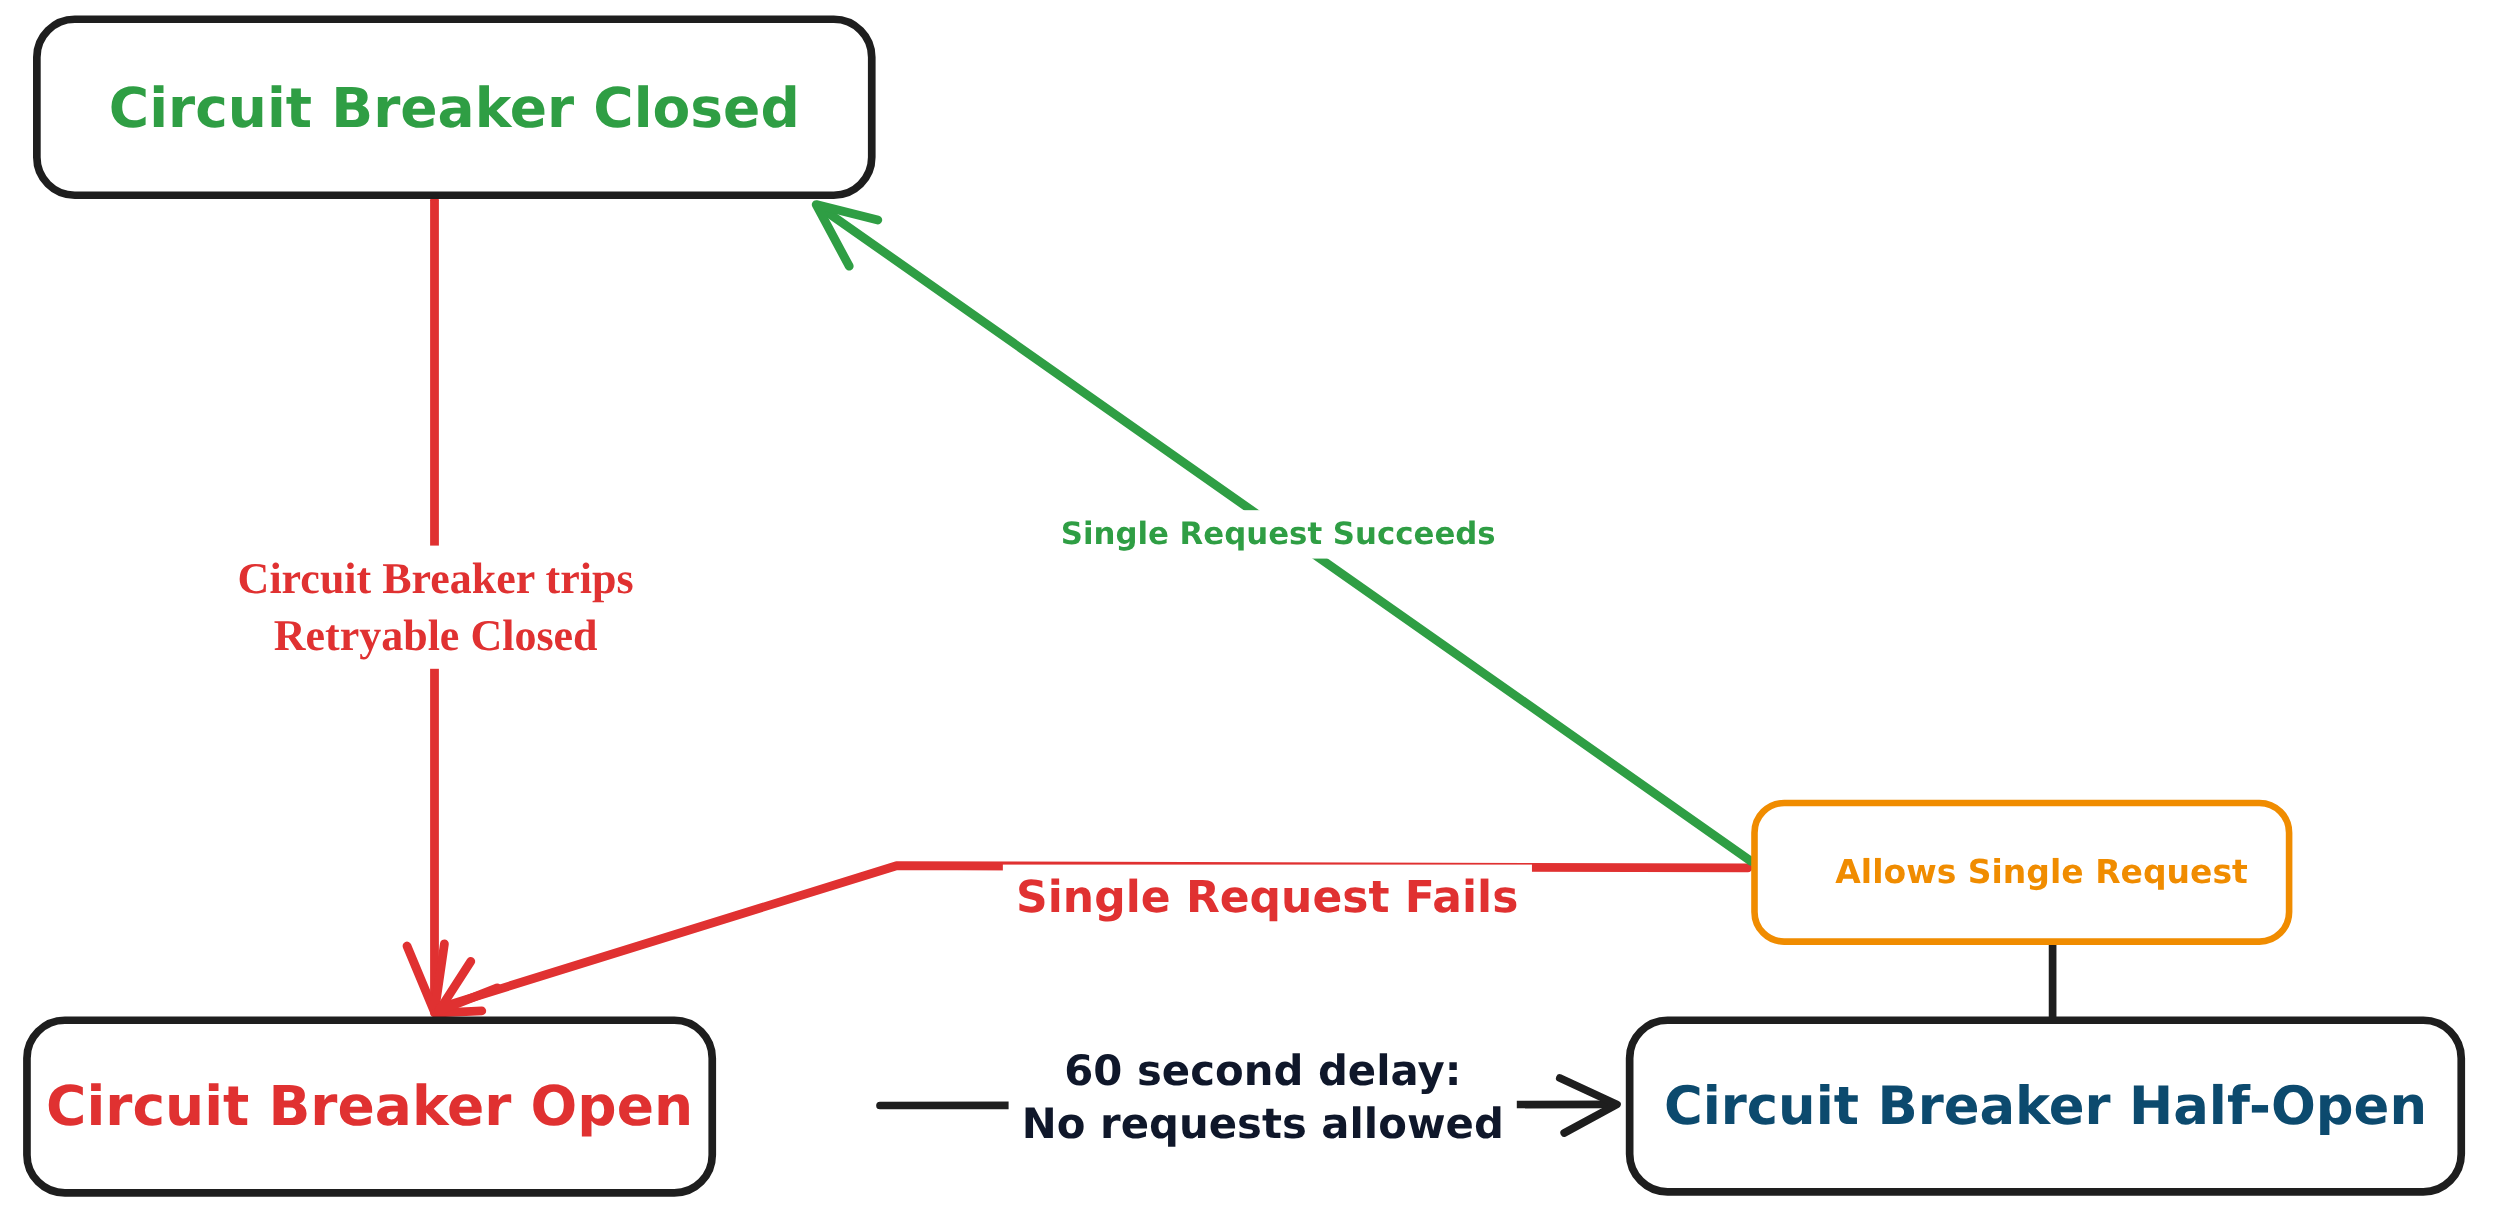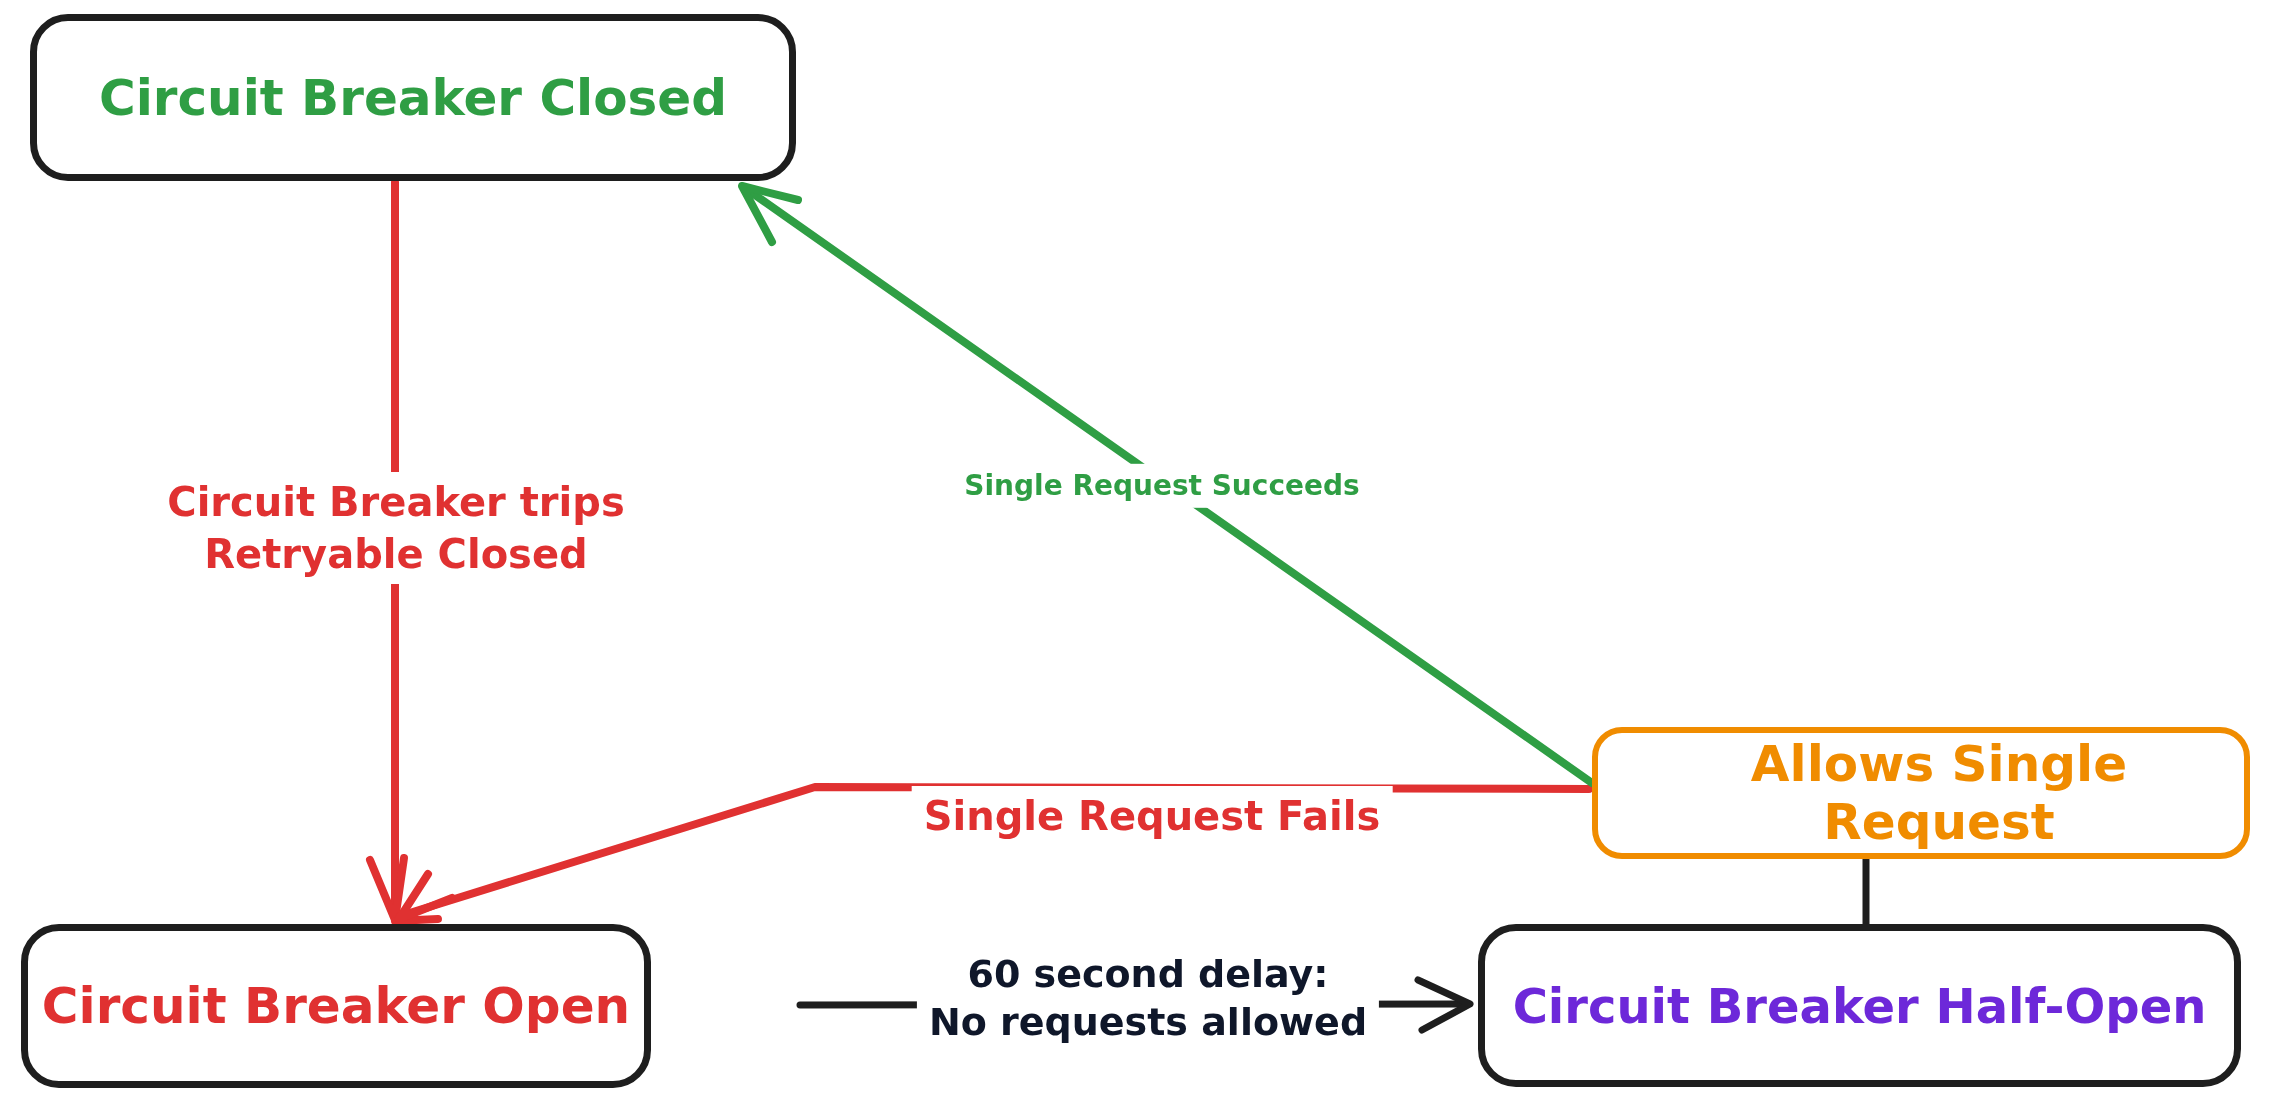--- a/index.html
+++ b/index.html
@@ -36,36 +36,36 @@
     justify-content: center;
     text-align: center;
     background: #ffffff;
     box-sizing: border-box;
     font-weight: 700;
   }
   .node-black { border: 7px solid #1e1e1e; border-radius: 38px; }
   .node-orange { border: 6px solid #f08c00; border-radius: 30px; }
   .node-closed   { left: 30px;  top: 14px;  width: 766px; height: 167px; color: #2f9e44; font-size: 50px; }
   .node-open     { left: 21px;  top: 924px; width: 630px; height: 164px; color: #e03131; font-size: 50px; }
-  .node-halfopen { left: 1478px;top: 924px; width: 763px; height: 163px; color: #6d28d9; font-size: 48px; }
-  .node-allows   { left: 1592px;top: 727px; width: 658px; height: 132px; color: #f08c00; font-size: 50px; padding-left: 36px; }
+  .node-halfopen { left: 1478px;top: 924px; width: 763px; height: 163px; color: #0c4a6e; font-size: 48px; }
+  .node-allows   { left: 1592px;top: 727px; width: 492px; height: 132px; color: #f08c00; font-size: 30px; padding-left: 36px; }
   .edge-label {
     position: absolute;
     transform: translate(-50%, -50%);
     background: #ffffff;
     text-align: center;
     font-weight: 700;
     line-height: 1.3;
     padding: 4px 12px;
     white-space: nowrap;
   }
   .label-red   { color: #e03131; font-size: 40px; }
   .label-green { color: #2f9e44; font-size: 28px; }
   .label-black { color: #0f172a; font-size: 38px; }
-  .trip-label    { left: 396px;  top: 528px; }
+  .trip-label    { left: 396px;  top: 552px; font-family: Liberation Serif, serif; }
   .succeed-label { left: 1162px; top: 486px; }
   .fail-label    { left: 1152px; top: 816px; }
   .delay-label   { left: 1148px; top: 998px; line-height: 1.25; }
 </style>
 </head>
 <body>
 
 <div id="canvas">
 
   <svg id="wires" viewBox="0 0 2272 1107" xmlns="http://www.w3.org/2000/svg">

